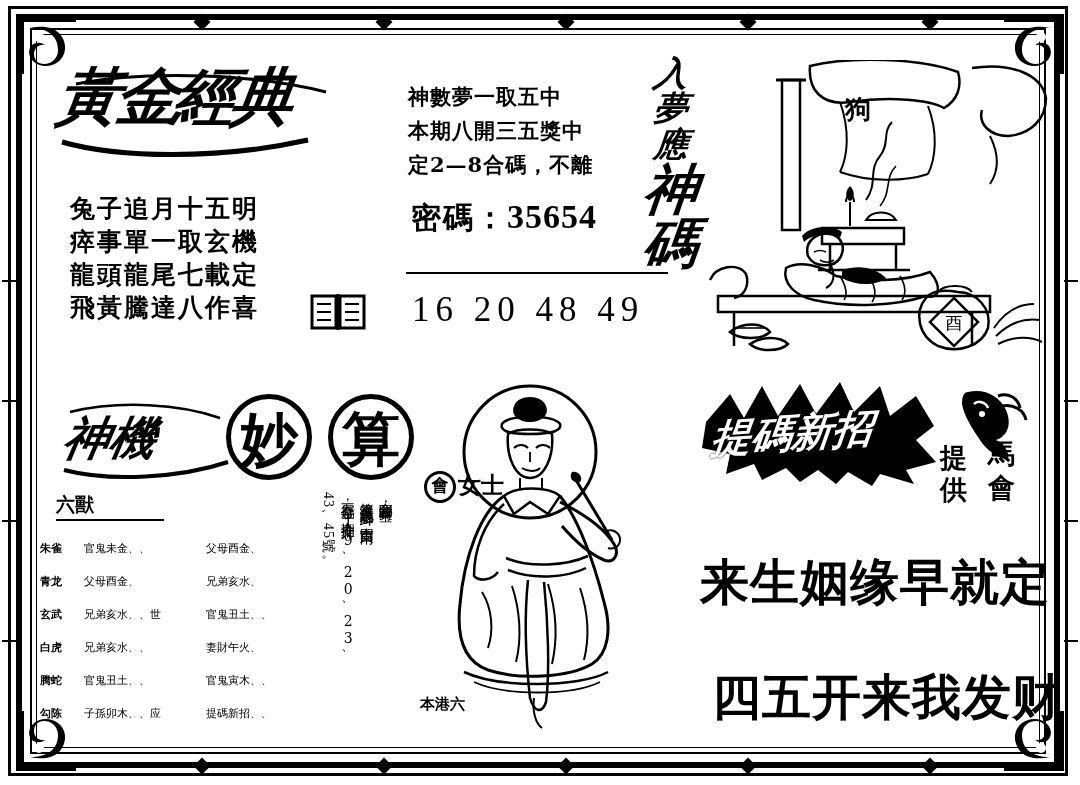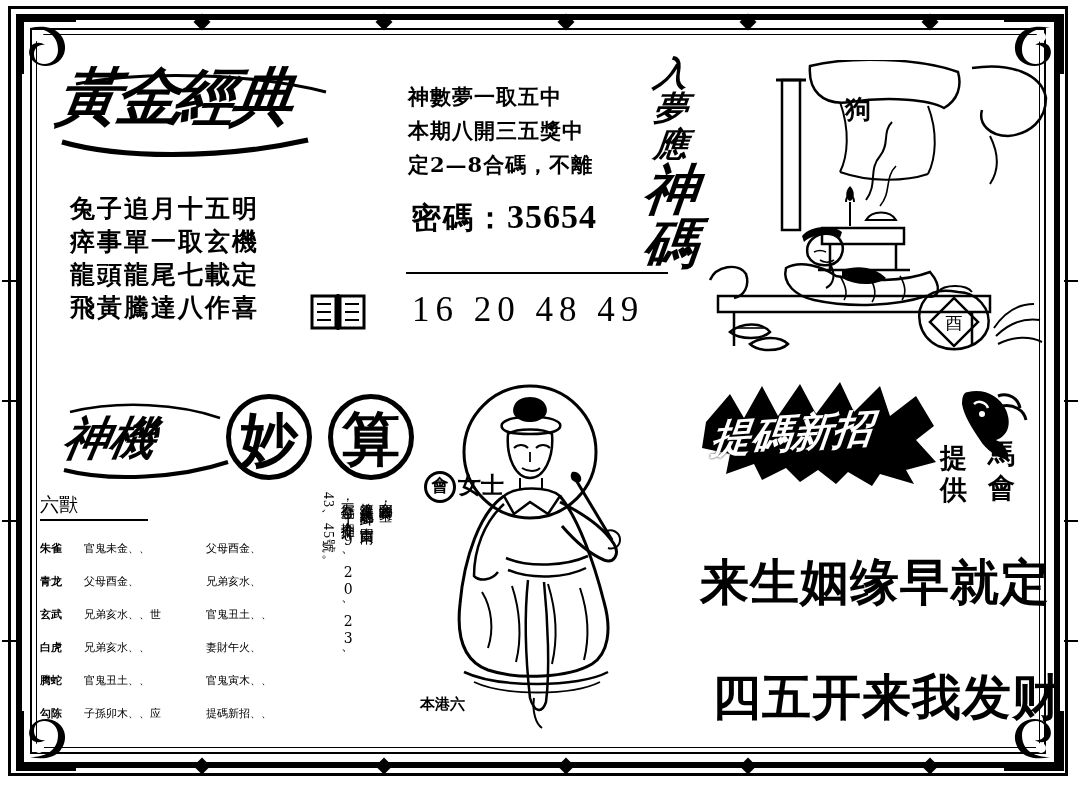--- a/index.html
+++ b/index.html
@@ -226,22 +226,22 @@
   
   .tbl {
     position: absolute;
     left: 36px; top: 492px;
     width: 300px;
     font-family: "DejaVu Serif", serif;
   }
   .tbl .hdr {
     display: flex;
     font-size: 19px;
-    font-weight: normal;
-    padding-left: 4px;
+    font-weight: bold;
+    padding-left: 20px;
     align-items: flex-end;
   }
   .tbl .hdr .h1 {
     width: 108px;
     border-bottom: 2px solid #000;
     padding-bottom: 1px;
   }
   .tbl .hdr .h2 {
     width: 130px;
     border-bottom: 2px solid #000;

